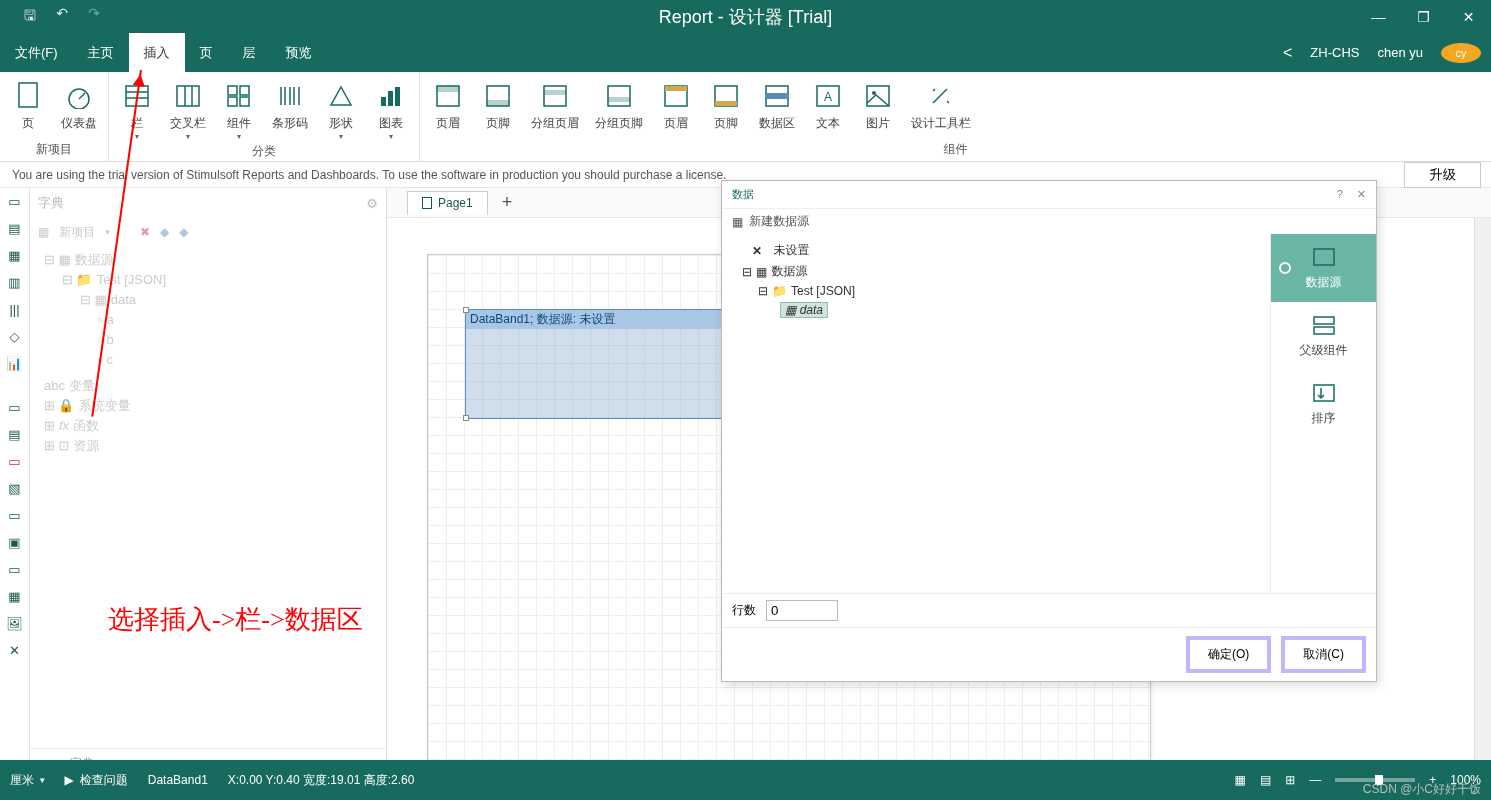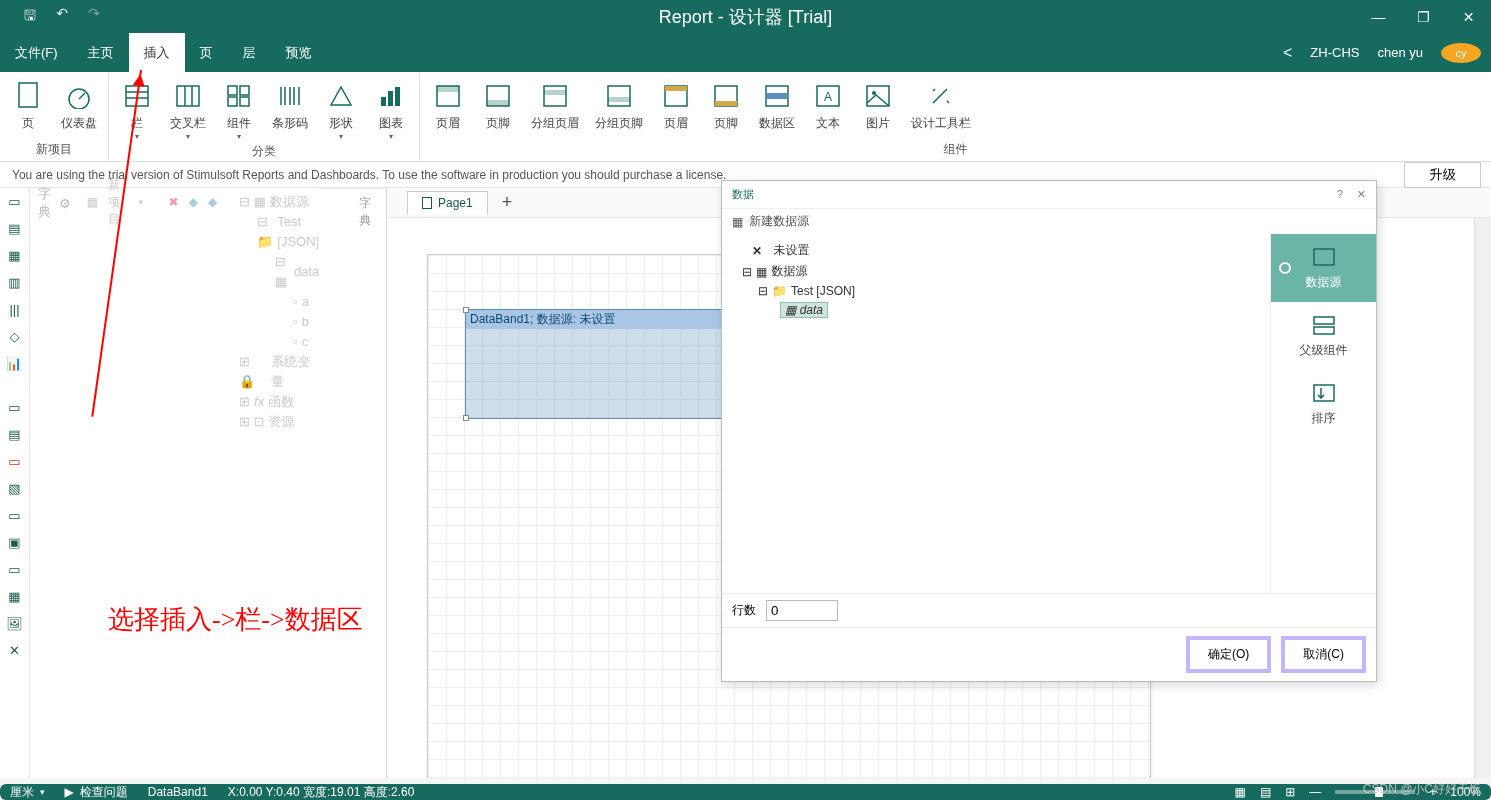--- a/index.html
+++ b/index.html
@@ -40,21 +40,21 @@
 .trialbanner .upgrade { margin-left: auto; margin-right: 10px; border: 1px solid #ccc; background: #fff; padding: 3px 24px; cursor: pointer; }
 
 
 .main { position: absolute; top: 188px; bottom: 22px; left: 0; right: 0; display: flex; }
 
 
 .leftstrip { width: 30px; background: #fff; border-right: 1px solid #e3e3e3; display: flex; flex-direction: column; padding-top: 4px; gap: 9px; align-items: center; }
 .leftstrip span { width: 20px; height: 18px; color: #19594d; font-size: 13px; display: flex; align-items: center; justify-content: center; cursor: pointer; }
 
 
-.dictpanel { width: 357px; background: #fff; border-right: 1px solid #ddd; display: flex; flex-direction: row; position: relative; }
+.dictpanel { width: 357px; background: #fff; border-right: 1px solid #ddd; display: flex; flex-direction: column; position: relative; }
 .dictpanel .hdr { height: 30px; display: flex; align-items: center; padding: 0 8px; color: #bbb; font-size: 13px; }
 .dictpanel .hdr .gear { margin-left: auto; }
 .dictpanel .toolbar { height: 28px; display: flex; align-items: center; gap: 10px; padding: 0 8px; color: #ccc; }
 .dictpanel .tree { flex: 1; padding: 4px 0 0 14px; color: #ccc; font-size: 13px; line-height: 20px; }
 .dictpanel .tree .row { display: flex; align-items: center; gap: 4px; }
 .dictpanel .bottom-tab { border-top: 1px solid #eee; padding: 6px; color: #999; text-align: left; padding-left: 40px;}
 
 
 .workarea { flex: 1; background: #fff; display: flex; flex-direction: column; position: relative; }
 .tabbar { height: 30px; background: #fafafa; border-bottom: 1px solid #e6e6e6; display: flex; align-items: center; padding-left: 20px; gap: 6px; }
@@ -88,21 +88,21 @@
 .dialog .sidetabs { width: 106px; border-left:1px solid #eee; display:flex; flex-direction:column; }
 .dialog .sidetab { height: 68px; display:flex; flex-direction:column; align-items:center; justify-content:center; gap:6px; font-size:12px; color:#444; cursor:pointer; position:relative; }
 .dialog .sidetab.active { background:#6bb5a6; color:#fff; }
 .dialog .sidetab.active::before { content:""; position:absolute; left:8px; top:50%; width:8px; height:8px; border:2px solid #fff; border-radius:50%; transform:translateY(-50%); }
 .dialog .dfoot1 { padding:6px 10px; border-top:1px solid #eee; display:flex; align-items:center; gap:10px; font-size:12px; }
 .dialog .dfoot1 input { width: 72px; border:1px solid #bbb; padding:2px 4px; }
 .dialog .dfoot2 { padding:8px 10px; display:flex; justify-content:flex-end; gap:10px; border-top:1px solid #eee; }
 .dialog .dfoot2 button { border:4px solid #c4b5fd; background:#fff; padding:6px 18px; cursor:pointer; font-size:12px; }
 
 
-.statusbar { position:absolute; bottom:0; left:0; right:0; height:16px; background:#176b5e; color:#fff; display:flex; align-items:center; font-size:12px; padding:0 10px; gap:20px;border-radius:6px; }
+.statusbar { position:absolute; bottom:0; left:0; right:0; height:40px; background:#176b5e; color:#fff; display:flex; align-items:center; font-size:12px; padding:0 10px; gap:20px; }
 .statusbar .sect { display:flex; align-items:center; gap:6px; }
 .statusbar .right { margin-left:auto; display:flex; align-items:center; gap:14px; }
 
 svg { display:block; }
 .teal { stroke:#176b5e; fill:none; stroke-width:1.5; }
 </style>
 </head>
 <body>
 
 <div class="titlebar">
@@ -369,20 +369,21 @@
       <span style="color:#acd">◆</span>
       <span style="color:#acd">◆</span>
     </div>
     <div class="tree">
       <div class="row">⊟ ▦ <span>数据源</span></div>
       <div class="row" style="padding-left:18px">⊟ 📁 <span>Test [JSON]</span></div>
       <div class="row" style="padding-left:36px">⊟ ▦ <span>data</span></div>
       <div class="row" style="padding-left:54px">▫ <span>a</span></div>
       <div class="row" style="padding-left:54px">▫ <span>b</span></div>
       <div class="row" style="padding-left:54px">▫ <span>c</span></div>
+      <div class="row" style="margin-top:6px">abc <span>变量</span></div>
       <div class="row">⊞ 🔒 <span>系统变量</span></div>
       <div class="row">⊞ <i>fx</i> <span>函数</span></div>
       <div class="row">⊞ ⊡ <span>资源</span></div>
     </div>
     <div class="annotation-text">选择插入-&gt;栏-&gt;数据区</div>
     <div class="bottom-tab">字典</div>
   </div>
 
   <div class="workarea">
     <div class="tabbar">

